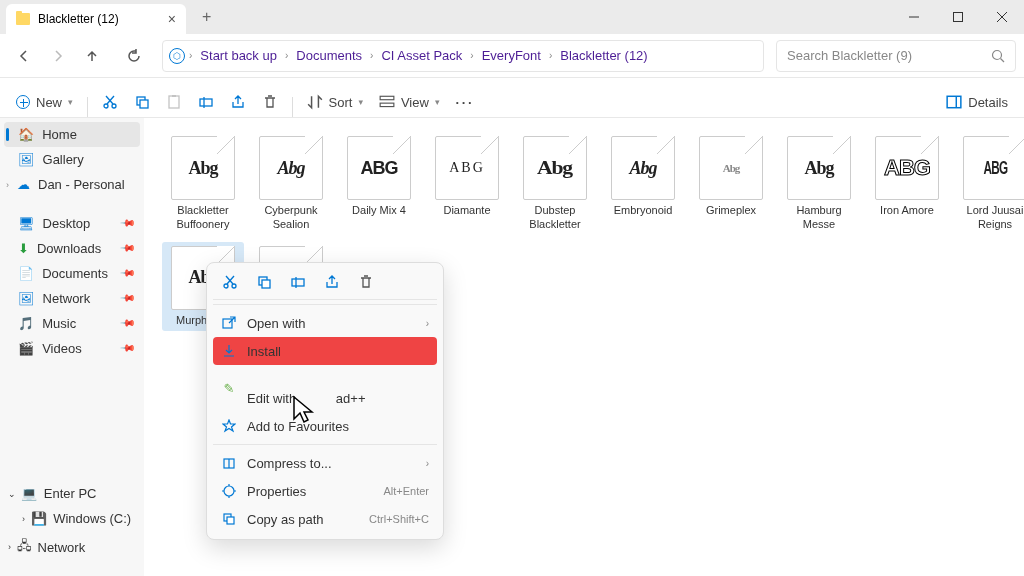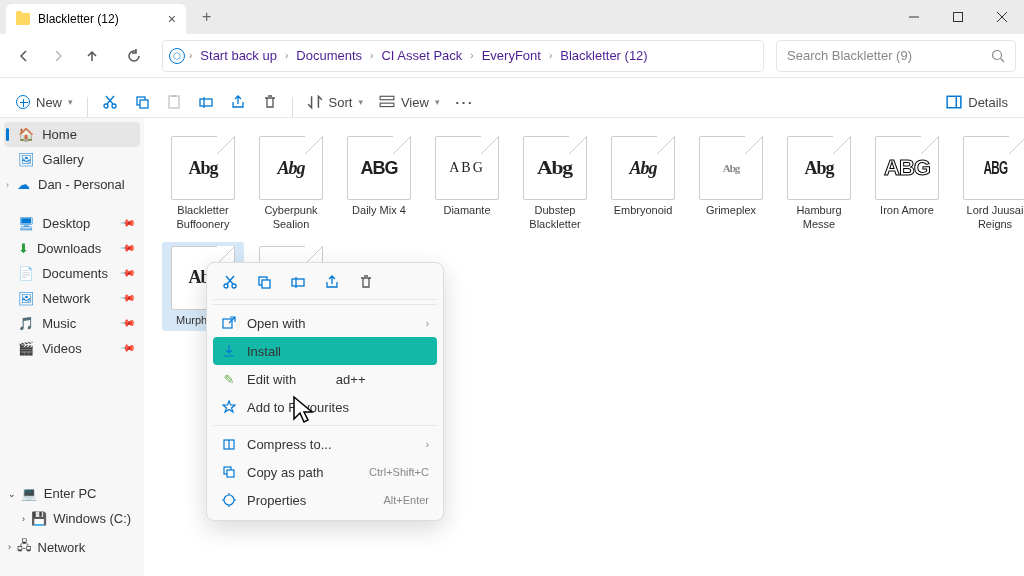--- a/index.html
+++ b/index.html
@@ -41,21 +41,21 @@
 .main { flex: 1; background: #fff; padding: 14px 18px; overflow: hidden; position: relative; }
 .file-grid { display: grid; grid-template-columns: repeat(10, 82px); gap: 6px 6px; }
 .file-item { display: flex; flex-direction: column; align-items: center; padding: 4px; border-radius: 3px; }
 .file-item.selected { background: #d6e8f7; }
 .file-icon { width: 64px; height: 64px; position: relative; background: #fff; border: 1px solid #ccc; border-radius: 2px; margin-bottom: 4px; display: flex; align-items: center; justify-content: center; }
 .file-icon::before { content: ''; position: absolute; top: -1px; right: -1px; width: 18px; height: 18px; background: linear-gradient(135deg, #fff 0%, #fff 48%, #ccc 50%, transparent 52%); }
 .font-prev { font-size: 18px; font-weight: bold; color: #222; letter-spacing: -1px; }
 .file-label { font-size: 11px; text-align: center; color: #333; line-height: 1.25; max-width: 80px; word-wrap: break-word; }
 .context-menu { position: absolute; left: 206px; top: 262px; width: 238px; background: #f9f9f9; border: 1px solid #ddd; border-radius: 8px; box-shadow: 0 8px 24px rgba(0,0,0,.15); padding: 6px; font-size: 13px; z-index: 100; }
 .ctx-row { display: flex; align-items: center; gap: 10px; padding: 6px 8px; border-radius: 4px; color: #333; position: relative; }
-.ctx-row.hover { background: #14b8a6; }
+.ctx-row.hover { background: #ef4444; }
 .ctx-row .shortcut { margin-left: auto; font-size: 11px; color: #888; }
 .ctx-row .arrow { margin-left: auto; color: #888; font-size: 10px; }
 .ctx-icons { display: flex; gap: 16px; padding: 4px 8px 8px; border-bottom: 1px solid #e5e5e5; margin-bottom: 4px; }
 .ctx-icons .mini { width: 18px; height: 18px; color: #0078d4; display: flex; align-items: center; justify-content: center; }
 .ctx-sep { height: 1px; background: #e5e5e5; margin: 4px 0; }
 .ctx-ico { width: 16px; height: 16px; color: #0078d4; display: inline-flex; align-items: center; justify-content: center; flex-shrink: 0; }
 .cursor { position: absolute; left: 290px; top: 395px; z-index: 200; pointer-events:none; }
 </style>
 </head>
 <body>
@@ -388,21 +388,21 @@
   <div class="ctx-row hover">
       <span class="ctx-ico">
         <svg width="14" height="14" viewBox="0 0 14 14">
           <path d="M7 1 L7 9 M4 6 L7 9 L10 6 M2 12 L12 12" fill="none" stroke="#0078d4" stroke-width="1.2"></path>
         </svg>
       </span>
       <span>Install</span>
     </div>
   <div class="ctx-row">
       <span class="ctx-ico" style="color:#6ab04c;">✎</span>
-      <span style="white-space:pre;">Edit with           ad++</span>
+      <span style="white-space:pre;margin-top:20px;">Edit with           ad++</span>
     </div>
   <div class="ctx-row">
       <span class="ctx-ico">
         <svg width="14" height="14" viewBox="0 0 14 14">
           <path d="M7 1 L8.5 5 L13 5 L9.5 8 L11 12 L7 9.5 L3 12 L4.5 8 L1 5 L5.5 5 Z" fill="none" stroke="#0078d4" stroke-width="1.2"></path>
         </svg>
       </span>
       <span>Add to Favourites</span>
     </div>
   <div class="ctx-sep"></div>
@@ -412,35 +412,35 @@
           <rect x="2" y="3" width="10" height="9" fill="none" stroke="#0078d4" stroke-width="1.2"></rect>
           <line x1="7" y1="3" x2="7" y2="12" stroke="#0078d4" stroke-width="1.2"></line>
         </svg>
       </span>
       <span>Compress to...</span>
       <span class="arrow">›</span>
     </div>
   <div class="ctx-row">
       <span class="ctx-ico">
         <svg width="14" height="14" viewBox="0 0 14 14">
+          <circle cx="7" cy="7" r="5" fill="none" stroke="#0078d4" stroke-width="1.2"></circle>
+          <path d="M7 2 L7 0 M7 12 L7 14 M2 7 L0 7 M12 7 L14 7" stroke="#0078d4" stroke-width="1.2"></path>
+        </svg>
+      </span>
+      <span>Properties</span>
+      <span class="shortcut">Alt+Enter</span>
+    </div>
+  <div class="ctx-row">
+      <span class="ctx-ico">
+        <svg width="14" height="14" viewBox="0 0 14 14">
           <rect x="2" y="2" width="7" height="7" fill="none" stroke="#0078d4" stroke-width="1.2"></rect>
           <rect x="5" y="5" width="7" height="7" fill="#fff" stroke="#0078d4" stroke-width="1.2"></rect>
         </svg>
       </span>
       <span>Copy as path</span>
       <span class="shortcut">Ctrl+Shift+C</span>
-    </div>
-  <div class="ctx-row">
-      <span class="ctx-ico">
-        <svg width="14" height="14" viewBox="0 0 14 14">
-          <circle cx="7" cy="7" r="5" fill="none" stroke="#0078d4" stroke-width="1.2"></circle>
-          <path d="M7 2 L7 0 M7 12 L7 14 M2 7 L0 7 M12 7 L14 7" stroke="#0078d4" stroke-width="1.2"></path>
-        </svg>
-      </span>
-      <span>Properties</span>
-      <span class="shortcut">Alt+Enter</span>
     </div>
 
 </div>
 
 <svg class="cursor" width="32" height="32" viewBox="0 0 32 32">
   <path d="M4 2 L4 24 L10 18 L14 27 L18 25 L14 17 L22 17 Z" fill="#fff" stroke="#000" stroke-width="1.5"></path>
 </svg>
 
 </body></html>

